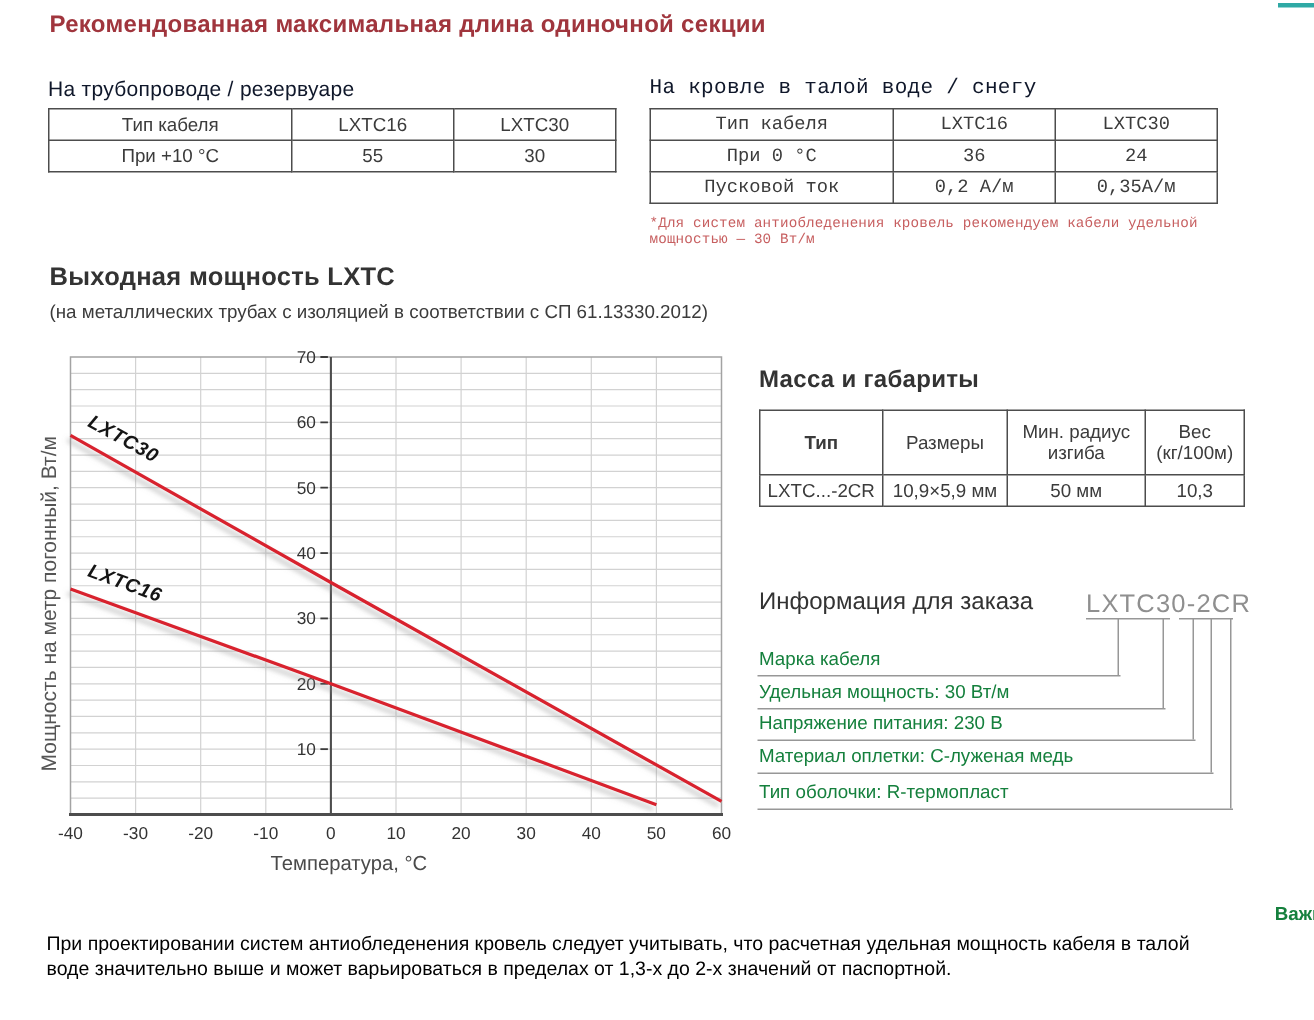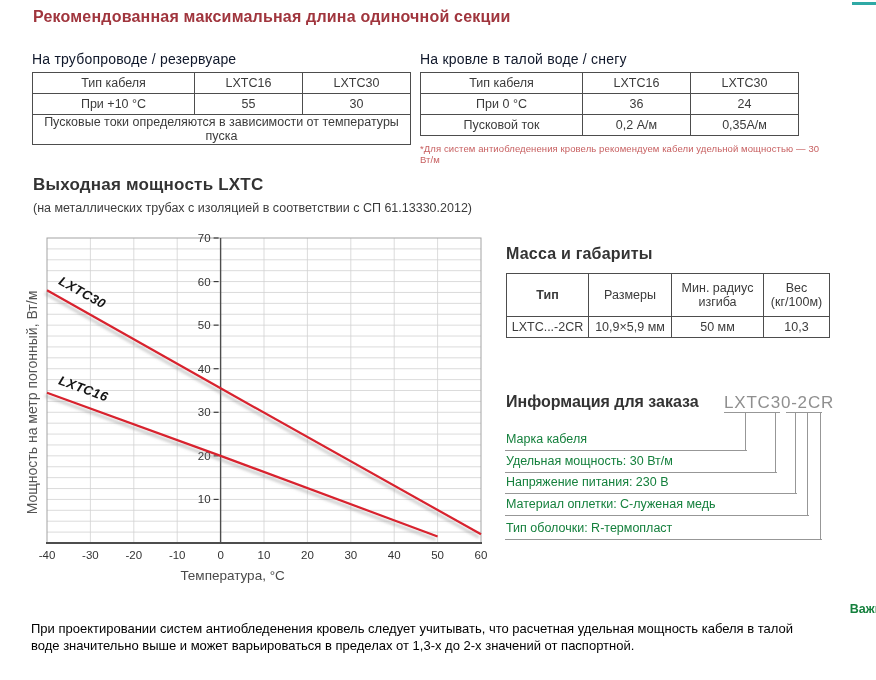--- a/index.html
+++ b/index.html
@@ -6,35 +6,35 @@
   body{width:876px;height:680px;background:#fff;font-family:"Liberation Sans",sans-serif;overflow:hidden;}
   .page{position:relative;width:876px;height:680px;background:#fff;}
   .abs{position:absolute;}
   .teal-bar{left:852px;top:2px;width:24px;height:3px;background:#2fa9a5;}
   .page-title{left:33px;top:8px;font-size:16px;font-weight:bold;color:#a0353d;letter-spacing:.2px;}
   .sub-red{font-size:14px;color:#0f172a;letter-spacing:.2px;margin-bottom:5px;}
   table.dt{border-collapse:collapse;table-layout:fixed;}
   table.dt td,table.dt th{border:1px solid #4d4d4d;font-size:12.5px;font-weight:normal;color:#3b3b3b;text-align:center;padding:0;height:20px;line-height:1.15;}
   .pipe-sec{left:32px;top:51px;width:375px;}
   .pipe-sec table{width:375px;}
-  .roof-sec{left:420px;top:51px;width:400px;}
+  .roof-sec{left:433px;top:51px;width:400px;font-family:Liberation Mono, monospace;}
   .roof-sec table{width:375px;}
   .c-wide{width:161px;} .c-mid{width:107px;} .c-mid2{width:107px;}
   .footnote{margin-top:7px;font-size:9.5px;color:#c75f60;letter-spacing:.1px;}
   .sec-title{font-size:17px;font-weight:bold;color:#333;letter-spacing:.2px;}
   .power-title{left:33px;top:175px;}
   .power-sub{left:33px;top:201px;font-size:12.5px;color:#3b3b3b;}
   .chart-wrap{left:25px;top:232px;width:475px;height:355px;}
   .mass-sec{left:506px;top:245px;width:310px;}
   .mass-sec .sec-title{font-size:16px;}
   .mass-table{margin-top:10px;width:303px;}
   .mass-table .mc0{width:77px;font-weight:bold;} .mass-table .mc1{width:78px;} .mass-table .mc2{width:87px;} .mass-table .mc3{width:61px;}
   .mass-table td{height:21px;}
   .mass-table tr.hdr td{height:40px;padding:1px 2px;}
-  .order-title{left:506px;top:393px;font-size:16px;font-weight:bold;color:#333;}
+  .order-title{left:506px;top:393px;font-size:16px;font-weight:normal;color:#333;}
   .order-code{left:724px;top:393px;font-size:17px;color:#8f8f8f;letter-spacing:.8px;}
   .hline{position:absolute;height:1px;background:#979797;}
   .vline{position:absolute;width:1px;background:#979797;}
   .order-row{position:absolute;left:505px;border-bottom:1px solid #979797;font-size:12.5px;color:#15803d;height:19px;line-height:17px;padding-left:1px;}
   .imp-title{left:0;top:602px;width:866px;text-align:right;font-size:12.5px;font-weight:bold;color:#15803d;padding-left:28px;}
   .imp-body{left:31px;top:620px;width:840px;font-size:13px;line-height:17px;color:#000000;white-space:nowrap;}
   svg text{font-family:"Liberation Sans",sans-serif;}
 </style>
 </head>
 <body>
@@ -51,23 +51,20 @@
       <tbody>
           <tr>
         <td class="c-wide">Тип кабеля</td>
         <td class="c-mid">LXTC16</td>
         <td class="c-mid2">LXTC30</td>
       </tr>
       <tr>
         <td>При +10 °C</td>
         <td>55</td>
         <td>30</td>
-      </tr>
-      <tr>
-        <td colspan="3">Пусковые токи определяются в зависимости от температуры пуска</td>
       </tr>
     </tbody>
       </table>
   </div>
 
   <div class="abs roof-sec">
     <div class="sub-red">На кровле в талой воде / снегу</div>
     <table class="dt">
       <tbody>
           <tr>

